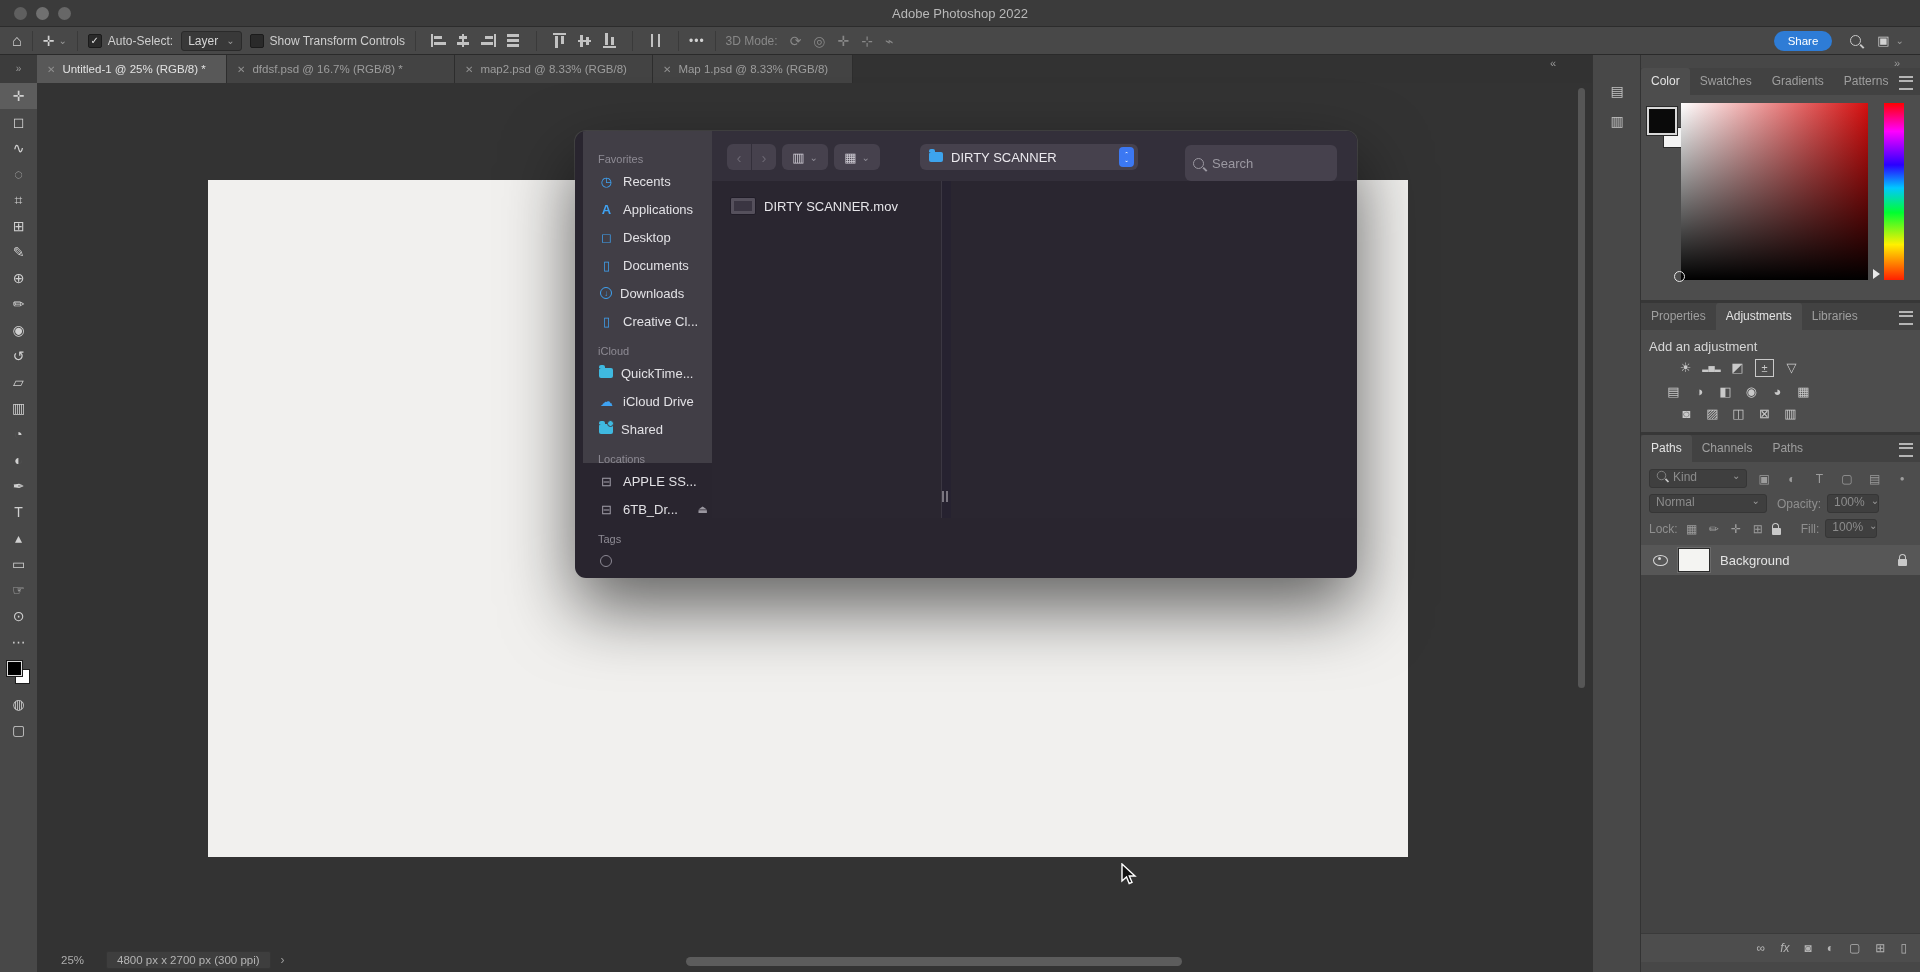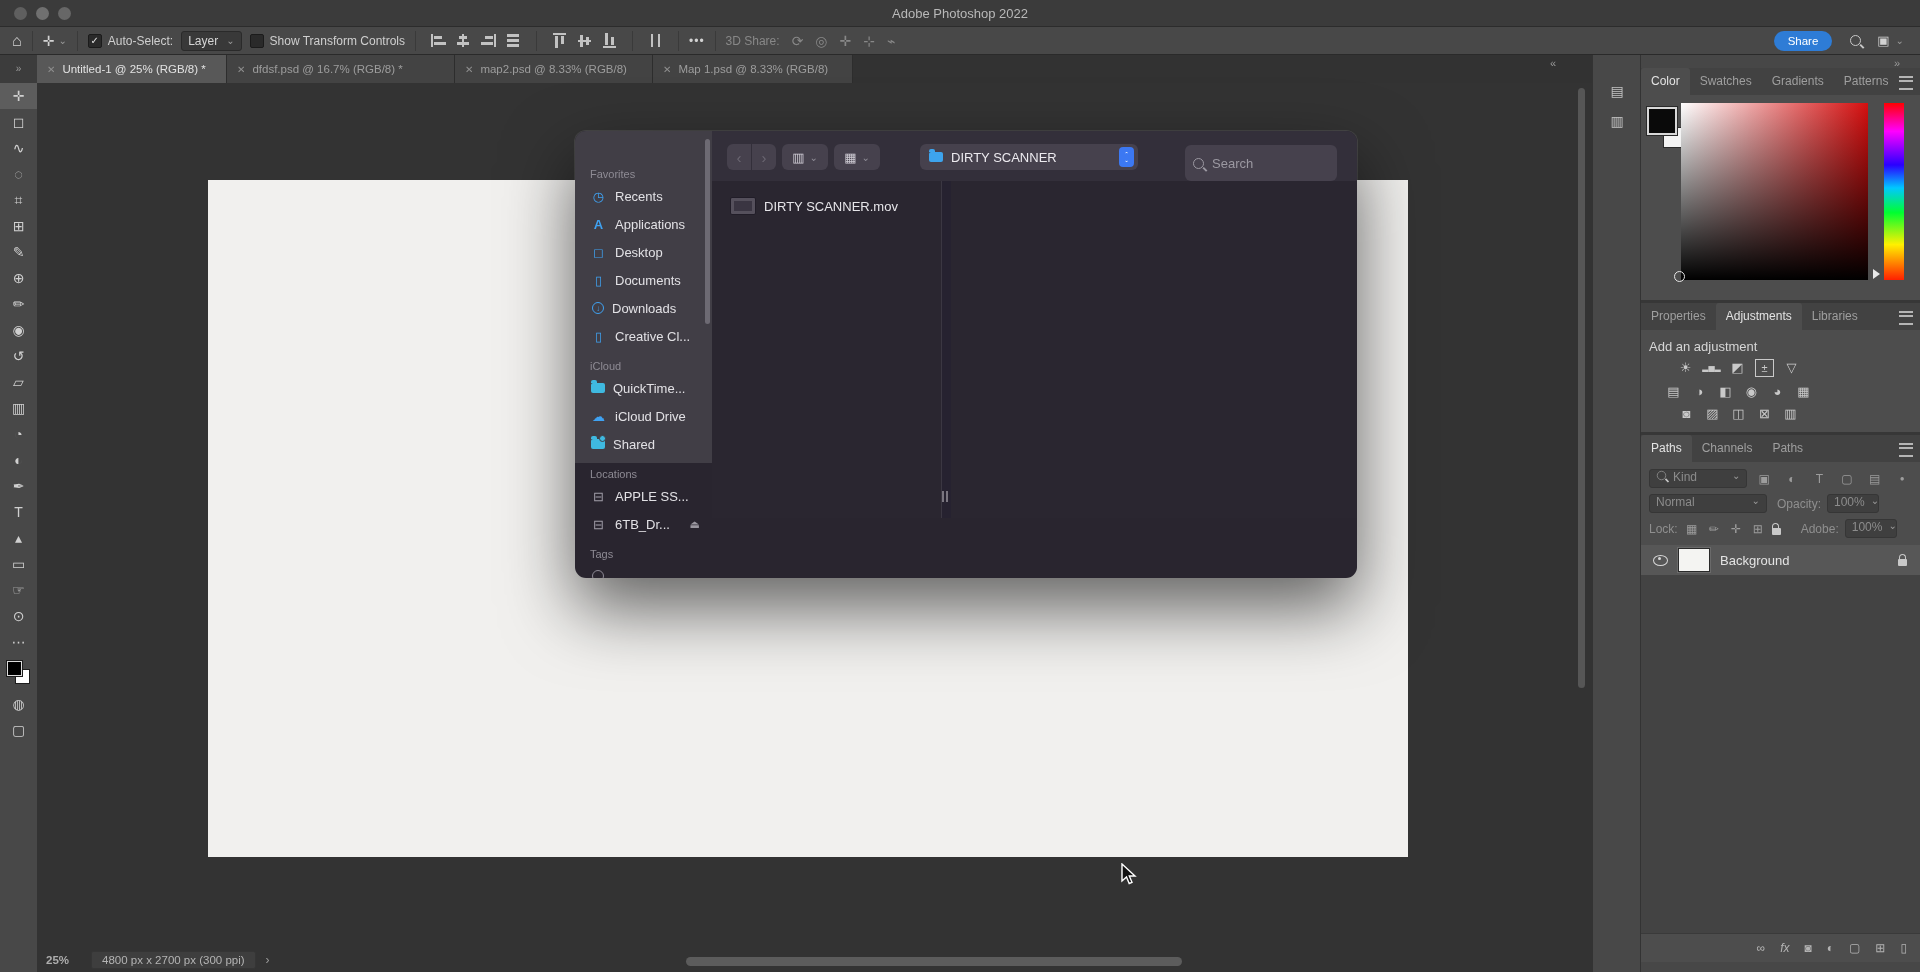--- a/index.html
+++ b/index.html
@@ -56,28 +56,28 @@
   #bgsw{position:absolute;left:15px;top:14px;width:13px;height:13px;background:#fff;border:1px solid #1e1e1e;}
   #fgsw{position:absolute;left:7px;top:6px;width:13px;height:13px;background:#000;border:1px solid #dcdcdc;outline:1px solid #1e1e1e;}
 
   
   #pasteboard{left:37px;top:83px;width:1555px;height:889px;background:#333333;}
   #canvas{position:absolute;left:171px;top:97px;width:1200px;height:677px;background:#f1f0ee;}
   #vscroll{position:absolute;left:1541px;top:5px;width:7px;height:600px;background:#565656;border-radius:4px;}
   #hscroll{position:absolute;left:649px;top:874px;width:496px;height:9px;background:#5c5c5c;border-radius:5px;}
   #statusbar{position:absolute;left:0;top:865px;width:100%;height:24px;display:flex;align-items:center;
              font-size:11.5px;color:#aeaeae;}
-  #zoomlvl{margin-left:9px;font-weight:bold;}
+  #zoomlvl{margin-left:24px;}
   #docinfo{margin-left:22px;background:#3e3e3e;border:1px solid #353535;padding:2px 10px;border-radius:2px;color:#b4b4b4;}
   #statchev{margin-left:10px;color:#9a9a9a;font-size:12px;}
 
   
   #dialog{left:575px;top:131px;width:782px;height:447px;border-radius:11px;overflow:hidden;
           background:#29252f;box-shadow:0 30px 70px rgba(0,0,0,.6),0 0 0 1px rgba(255,255,255,.10);z-index:50;}
-  #dsidebar{position:absolute;left:0;top:0;width:137px;height:332px;background:#413e46;box-sizing:border-box;padding-top:27px;}
+  #dsidebar{position:absolute;left:8px;top:0;width:137px;height:332px;background:#413e46;box-sizing:border-box;padding-top:12px;}
   .sec{font-size:11px;color:#8e8b94;margin:10px 0 2px 15px;}
   .srow{height:28px;display:flex;align-items:center;padding-left:15px;font-size:13px;color:#e2e1e5;gap:8px;}
   .sbi{width:17px;text-align:center;font-size:13px;color:#3fa2f2;flex:none;}
   .sbi.grey{color:#a09da8;}
   .circ{width:12px;height:12px;border-radius:50%;border:1.5px solid #3fa2f2;display:flex;align-items:center;
         justify-content:center;font-size:8px;color:#3fa2f2;box-sizing:border-box;flex:none;margin-left:2px;}
   .circ.grey{border-color:#8c8994;color:#8c8994;}
   .fold{width:14px;height:10px;background:#3da4ee;border-radius:2px;position:relative;flex:none;margin-left:1px;}
   .fold::before{content:"";position:absolute;top:-3px;left:0;width:6px;height:3px;background:inherit;border-radius:2px 2px 0 0;}
   .fold.cyan{background:#3fb9e0;}
@@ -239,21 +239,21 @@
         <i class="b2"></i>
       </span>
     <span class="sep"></span>
     <span class="ai ai-dd">
         <i class="ln"></i>
         <i class="b1"></i>
       </span>
     <span class="sep"></span>
     <span class="glyph" style="letter-spacing:1px;">•••</span>
     <span class="sep"></span>
-    <span class="dim3d">3D Share:</span>
+    <span class="dim3d">3D Mode:</span>
     <span class="dim3d" style="margin-left:12px;font-size:14px;">⟳</span>
     <span class="dim3d" style="margin-left:12px;font-size:14px;">◎</span>
     <span class="dim3d" style="margin-left:12px;font-size:14px;">✛</span>
     <span class="dim3d" style="margin-left:12px;font-size:14px;">⊹</span>
     <span class="dim3d" style="margin-left:12px;font-size:14px;">⌁</span>
     <span style="margin-left:auto;"></span>
     <span id="share">Share</span>
     <span class="mag" style="margin-left:18px;"></span>
     <span class="glyph" style="margin-left:16px;font-size:13px;">▣</span>
     <span class="chev" style="margin-left:6px;margin-right:4px;">⌄</span>
@@ -511,21 +511,21 @@
           <span class="chev">⌄</span>
         </span>
       </div>
       <div class="lrow">
         <span>Lock:</span>
         <span class="lfico" style="width:16px;">▦</span>
         <span class="lfico" style="width:16px;">✏</span>
         <span class="lfico" style="width:16px;">✛</span>
         <span class="lfico" style="width:16px;">⊞</span>
         <span class="lockico"></span>
-        <span style="margin-left:14px;">Adobe:</span>
+        <span style="margin-left:14px;">Fill:</span>
         <span class="inbox" style="width:52px;">
           <span style="flex:1;">100%</span>
           <span class="chev">⌄</span>
         </span>
       </div>
       <div id="layerrow">
         <span class="eye"></span>
         <span id="lthumb"></span>
         <span id="lname">Background</span>
         <span class="lockico" style="margin-right:14px;"></span>

